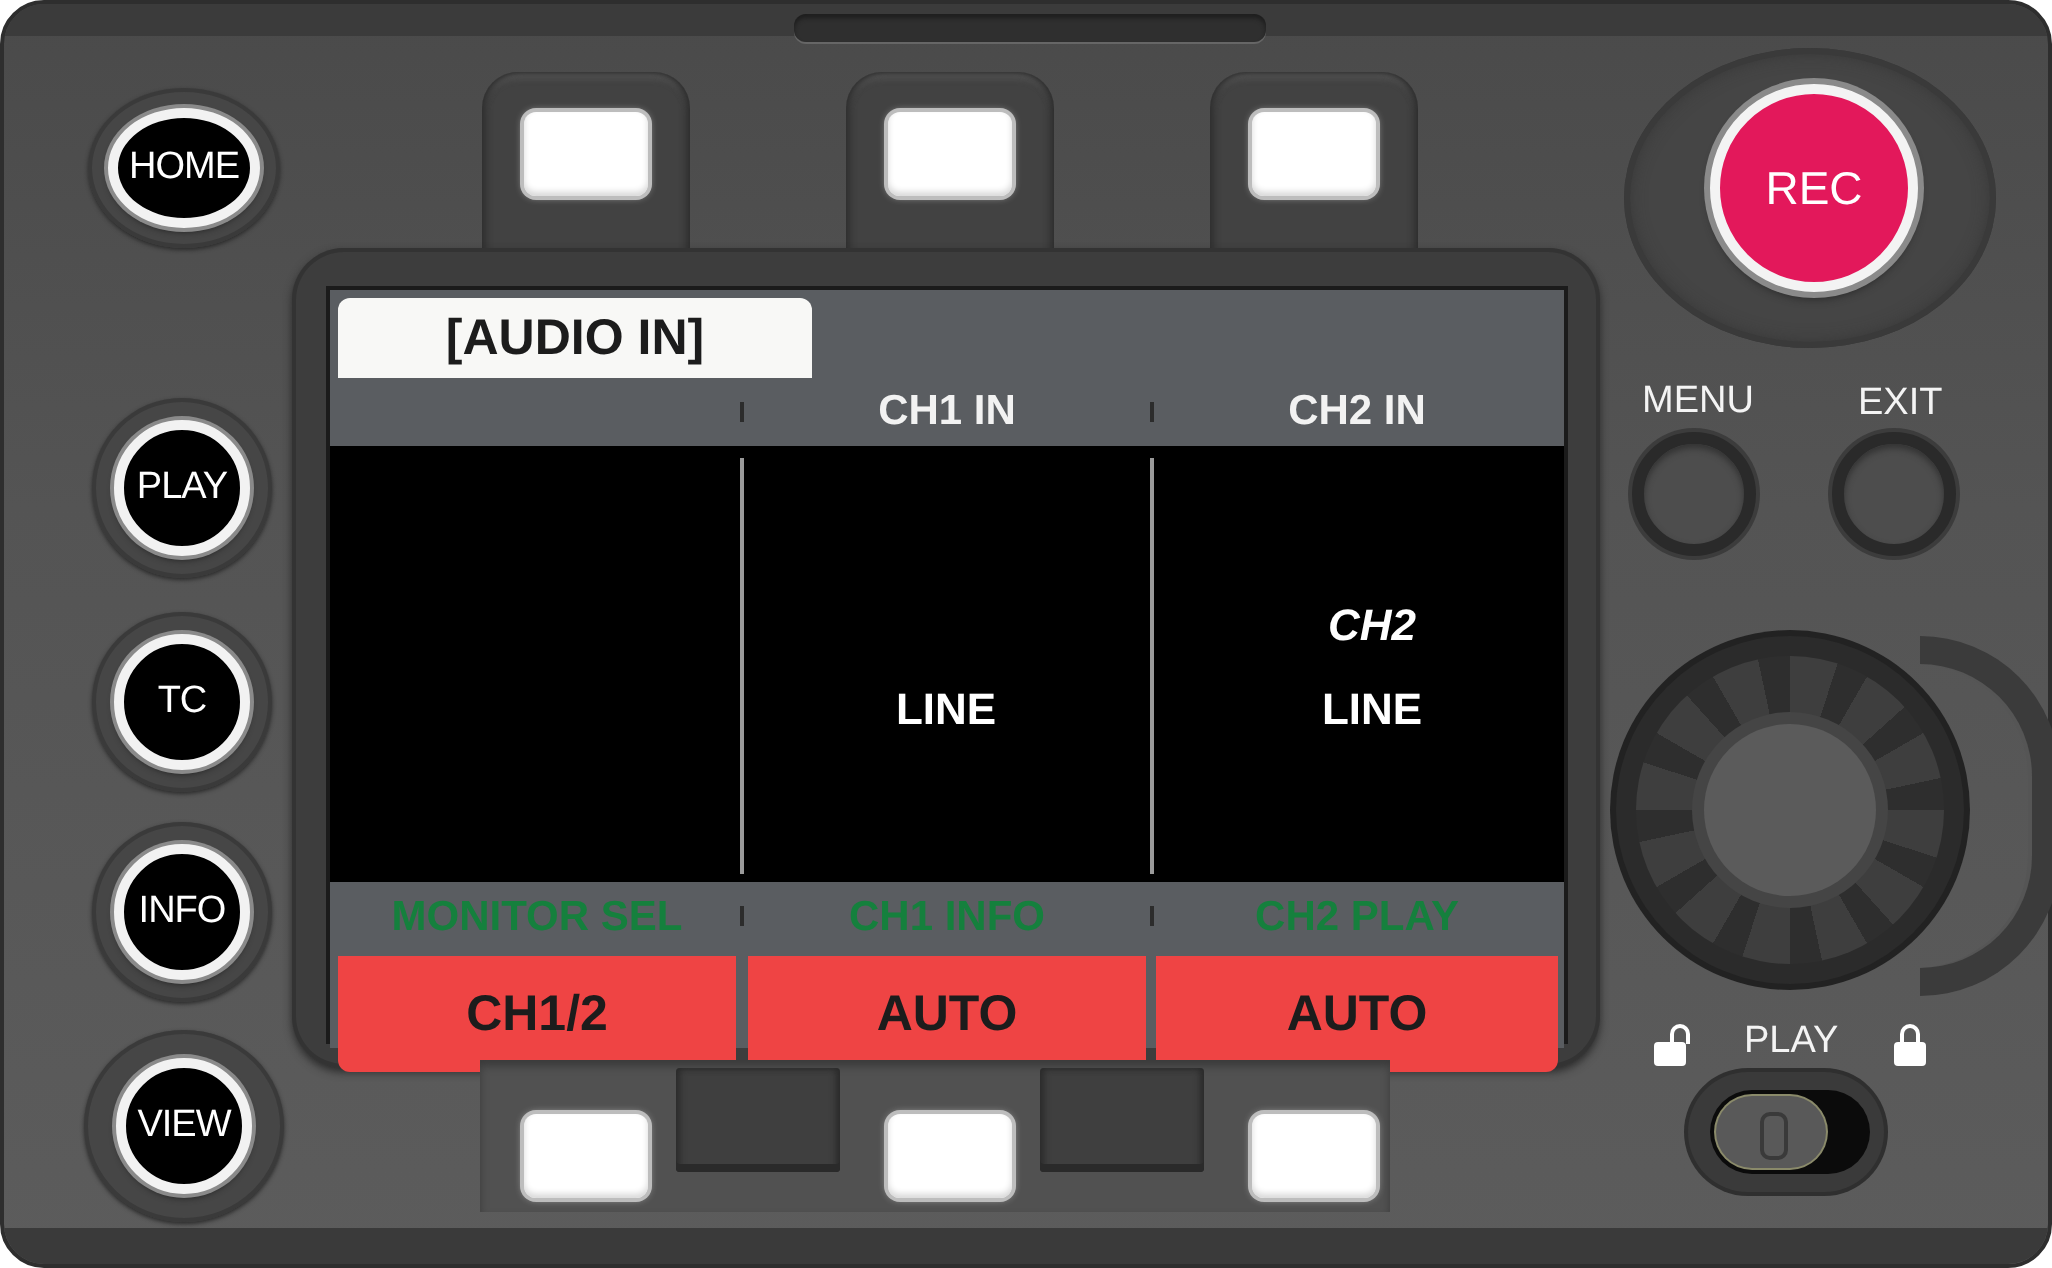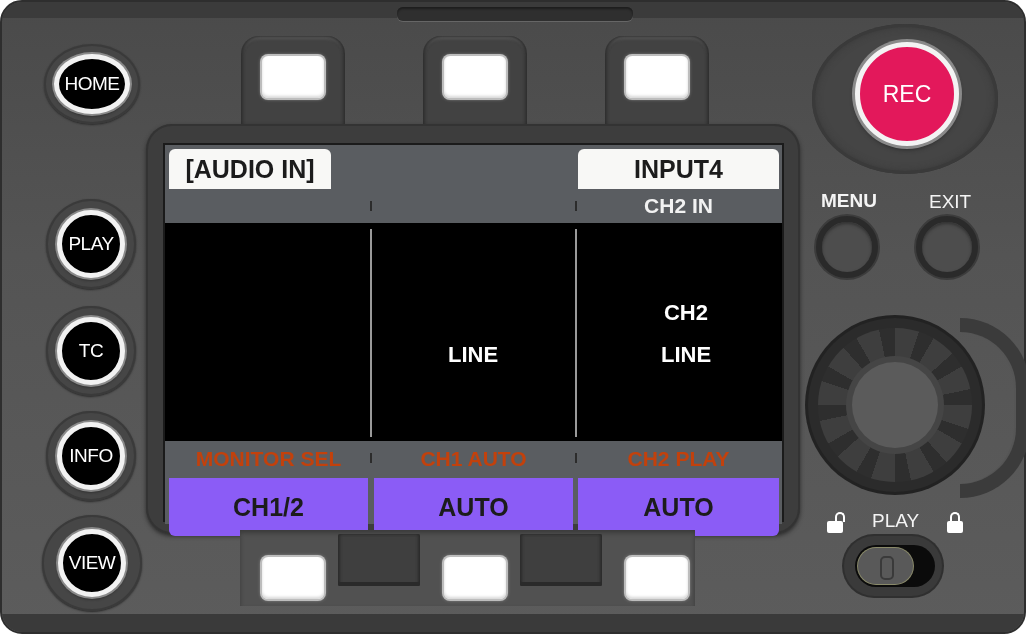--- a/index.html
+++ b/index.html
@@ -87,26 +87,26 @@
   }
   .body-area { position: absolute; left: 0; top: 78px; width: 100%; height: 218px; background: #000; }
   .col-divider { position: absolute; top: 84px; width: 2px; height: 208px; background: #9a9a9a; }
   .ch-text {
     position: absolute; color: #fff; font-weight: bold; font-size: 22px;
     text-align: center; width: 120px;
   }
   .ftr-row { position: absolute; left: 0; top: 296px; width: 100%; height: 83px; background: #5a5d61; }
   .ftr-label {
     position: absolute; top: 299px; height: 30px;
-    color: #c2410c; font-weight: bold; font-size: 21px;
+    color: #15803d; font-weight: bold; font-size: 21px;
     display: flex; align-items: center; justify-content: center;
   }
   .ftr-value {
     position: absolute; top: 333px; height: 58px;
-    background: #8b5cf6; border-radius: 0 0 6px 6px;
+    background: #ef4444; border-radius: 0 0 6px 6px;
     color: #1c1c1c; font-weight: bold; font-size: 25px;
     display: flex; align-items: center; justify-content: center;
     cursor: pointer;
   }
 
   
   .bottom-housing {
     position: absolute; left: 240px; top: 530px; width: 455px; height: 76px;
     background: #515151;
     box-shadow: inset 0 3px 4px #3a3a3a;
@@ -219,58 +219,58 @@
 
 <div class="bezel"></div>
 
 <div class="fkey" style="left:262px; top:56px;"></div>
 <div class="fkey" style="left:444px; top:56px;"></div>
 <div class="fkey" style="left:626px; top:56px;"></div>
 
 <div class="screen">
   <div class="hdr-row"></div>
 
-  <div class="tab" style="left:4px; width:162px;">[AUDIO IN]</div>
-  <div class="tab" style="left:413px; width:201px;">INPUT4</div>
-
+  <div class="tab" style="left:4px; width:237px;">[AUDIO IN]</div>
+
+  <div class="sub-label" style="left:209px; width:199px;">CH1 IN</div>
   <div class="sub-label" style="left:413px; width:201px;">CH2 IN</div>
   <div class="tick" style="left:205px; top:56px; height:10px;"></div>
   <div class="tick" style="left:410px; top:56px; height:10px;"></div>
 
   <div class="body-area"></div>
   <div class="col-divider" style="left:205px;"></div>
   <div class="col-divider" style="left:410px;"></div>
 
   <div class="ch-text" style="left:248px; top:197px;">LINE</div>
-  <div class="ch-text" style="left:461px; top:155px;">CH2</div>
+  <div class="ch-text" style="left:461px; top:155px;font-style:italic;">CH2</div>
   <div class="ch-text" style="left:461px; top:197px;">LINE</div>
 
   <div class="ftr-row"></div>
   <div class="ftr-label" style="left:4px; width:199px;">MONITOR SEL</div>
-  <div class="ftr-label" style="left:209px; width:199px;">CH1 AUTO</div>
+  <div class="ftr-label" style="left:209px; width:199px;">CH1 INFO</div>
   <div class="ftr-label" style="left:413px; width:201px;">CH2 PLAY</div>
   <div class="tick" style="left:205px; top:308px; height:10px;"></div>
   <div class="tick" style="left:410px; top:308px; height:10px;"></div>
 
   <div class="ftr-value" style="left:4px; width:199px;">CH1/2</div>
   <div class="ftr-value" style="left:209px; width:199px;">AUTO</div>
   <div class="ftr-value" style="left:413px; width:201px;">AUTO</div>
 </div>
 
 <div class="bottom-housing"></div>
 <div class="bottom-notch" style="left:338px;"></div>
 <div class="bottom-notch" style="left:520px;"></div>
 <div class="fkey" style="left:262px; top:557px;"></div>
 <div class="fkey" style="left:444px; top:557px;"></div>
 <div class="fkey" style="left:626px; top:557px;"></div>
 
 <div class="rec-outer"></div>
 <div class="rec-btn">REC</div>
 
-<div class="small-label" style="left:821px; top:190px;font-weight:bold;">MENU</div>
+<div class="small-label" style="left:821px; top:190px;">MENU</div>
 <div class="small-label" style="left:929px; top:191px;">EXIT</div>
 <div class="dark-round" style="left:816px; top:216px;"></div>
 <div class="dark-round" style="left:916px; top:216px;"></div>
 
 <div class="jog-arc"></div>
 <div class="jog-outer"></div>
 <div class="jog-ring"></div>
 <div class="jog-center"></div>
 
 <div class="padlock" style="left:827px; top:521px;">

